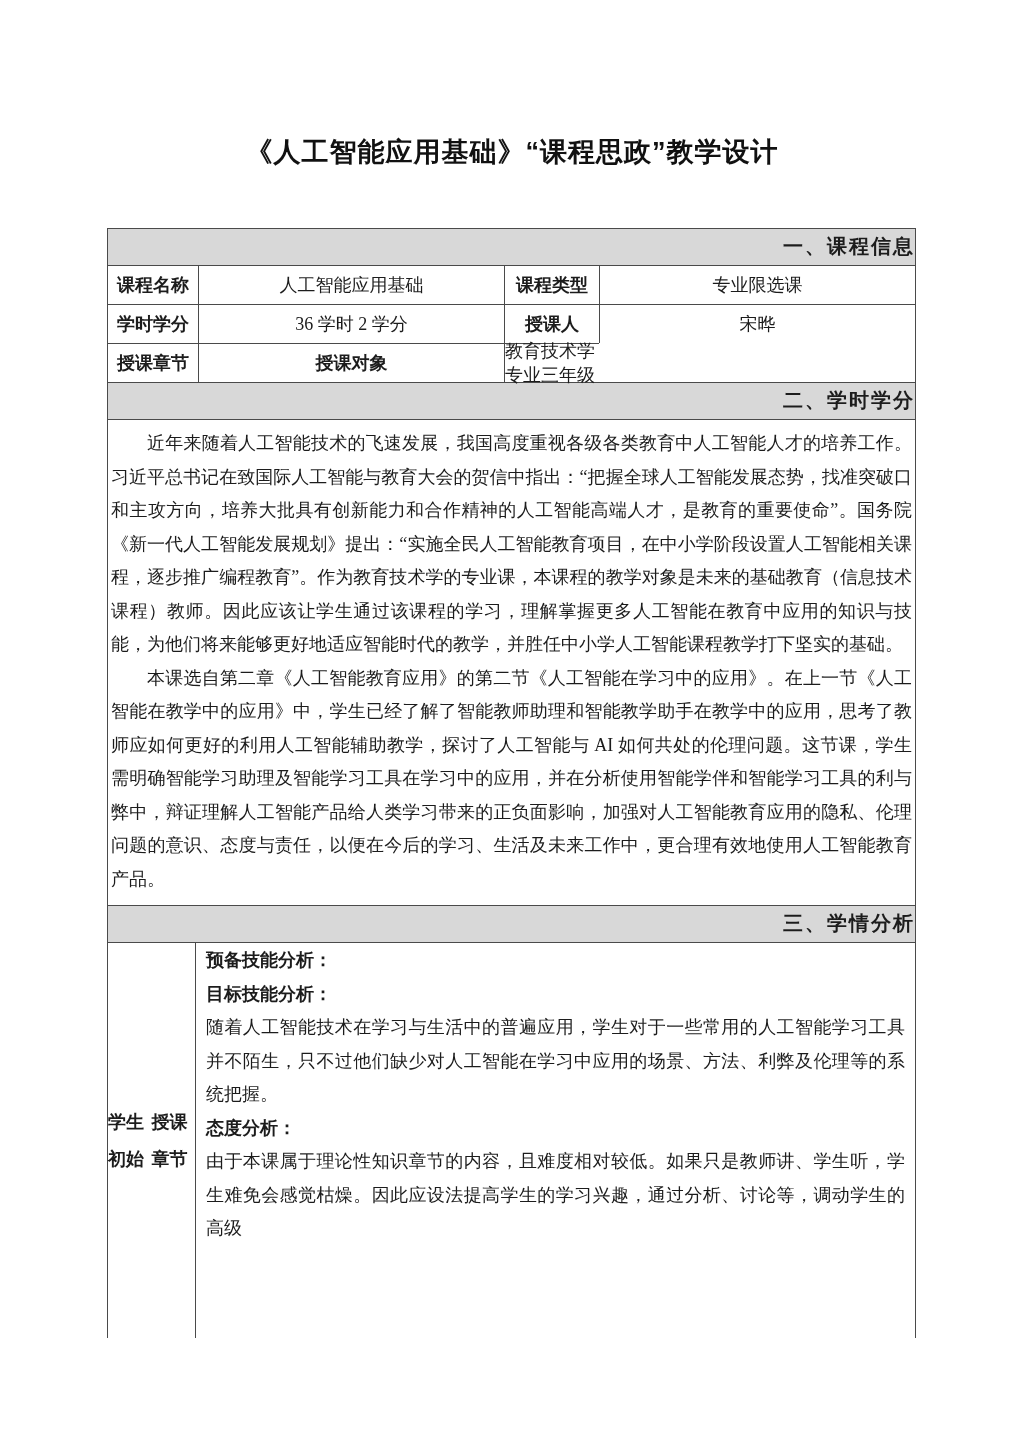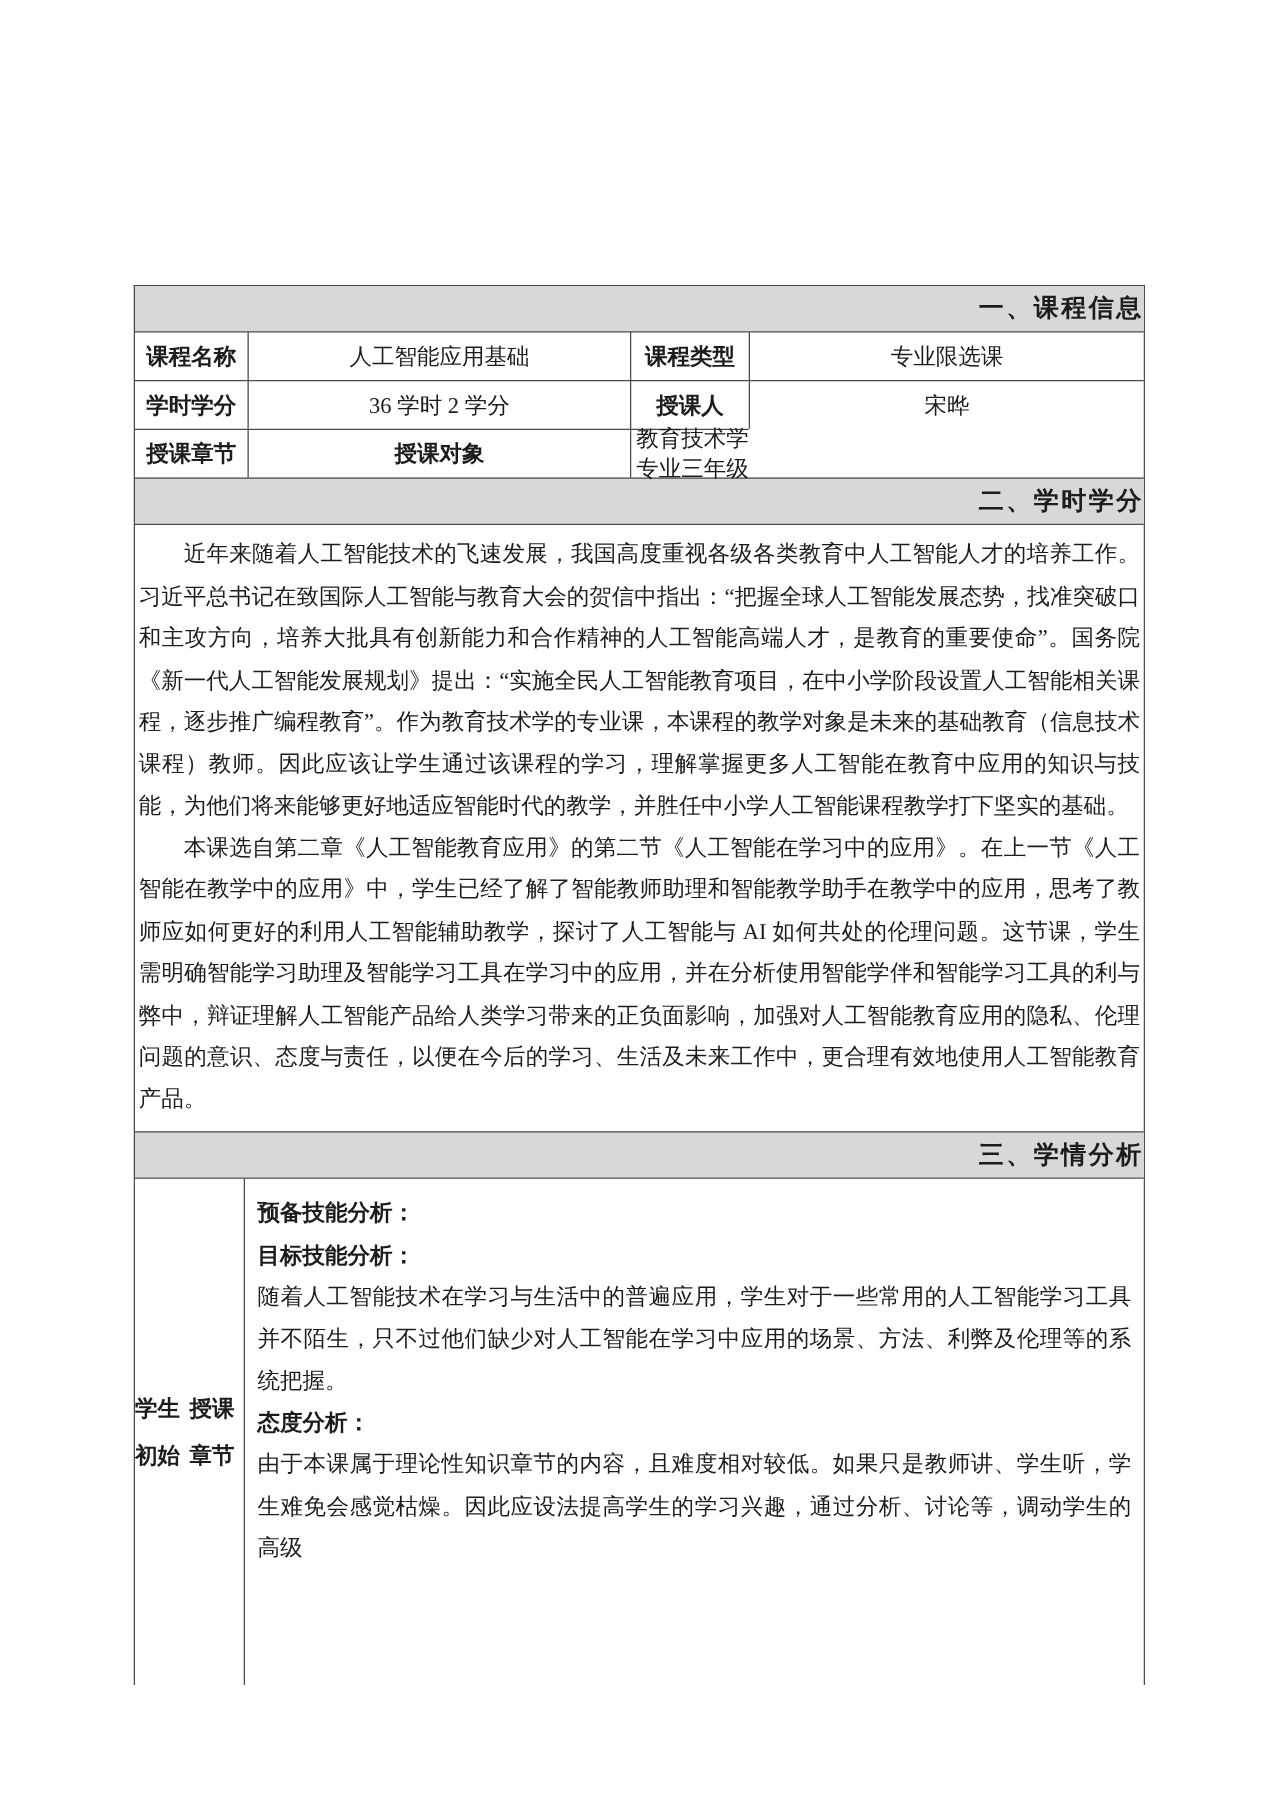--- a/index.html
+++ b/index.html
@@ -55,21 +55,21 @@
     display:grid;
     grid-template-columns:90px 306px 95px 1fr;
   }
   .info-grid .cell{
     border-top:1px solid var(--border);
     height:39px;
     display:flex;
     align-items:center;
     justify-content:center;
     font-size:18px;
-    text-align:right;
+    text-align:left;
   }
   .info-grid .cell:not(:nth-child(4n+1)){border-left:1px solid var(--border);}
   .info-grid .label{
     font-family:var(--sans);
     font-weight:bold;
     font-size:18px;
   }
   .material-body{
     border-top:1px solid var(--border);
     padding:7px 3px 9px 3px;
@@ -94,39 +94,39 @@
     justify-content:center;
     font-family:var(--sans);
     font-weight:bold;
     font-size:18px;
     line-height:37px;
   }
   .learner-content{
     height:395px;
     overflow:hidden;
     padding:1px 10px 0 10px;
-    margin-top:10px;
   }
   .learner-content .block-heading{
     font-family:var(--sans);
     font-weight:bold;
     font-size:18px;
     line-height:33.5px;
   }
   .learner-content .block-body{
     font-size:18px;
     line-height:33.5px;
     text-align:justify;
   }
 </style>
 </head>
 <body>
 
 <div class="page">
 
+  <div class="doc-title">《人工智能应用基础》“课程思政”教学设计</div>
 
   <div class="doc-table">
 
     <div class="sec-header first">一、课程信息</div>
 
     <div class="info-grid">
       <div class="cell label">课程名称</div>
       <div class="cell value">人工智能应用基础</div>
       <div class="cell label">课程类型</div>
       <div class="cell value">专业限选课</div>

